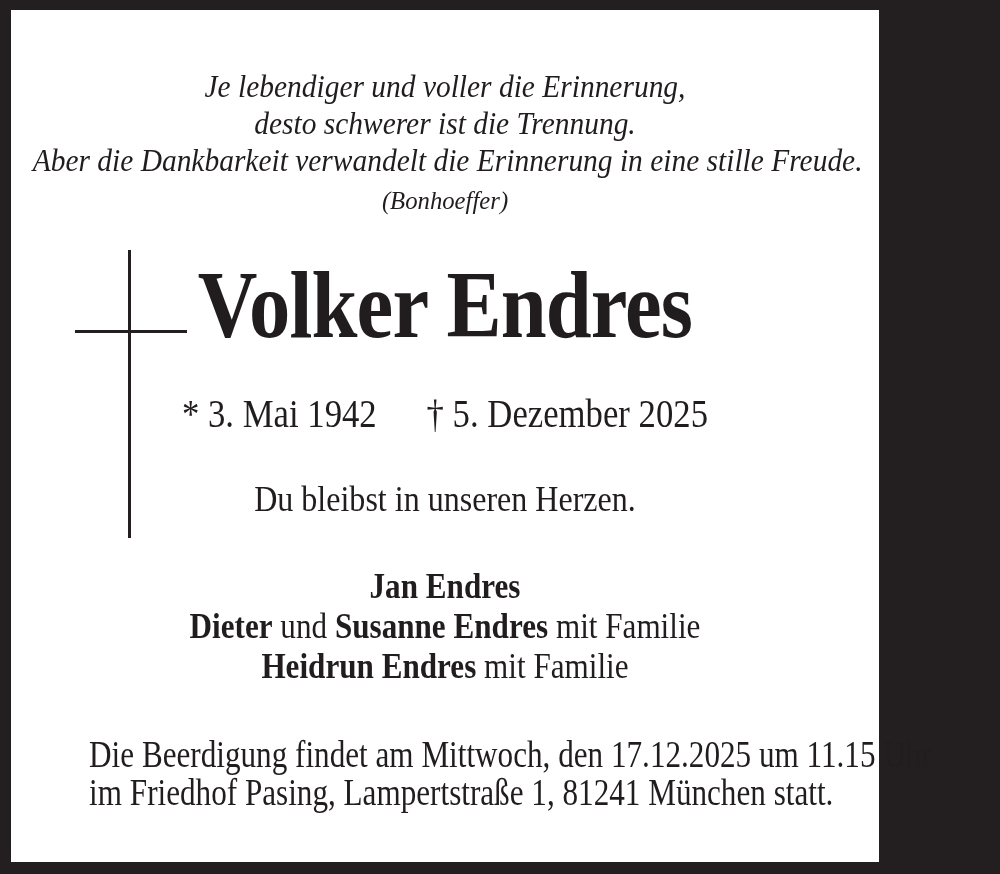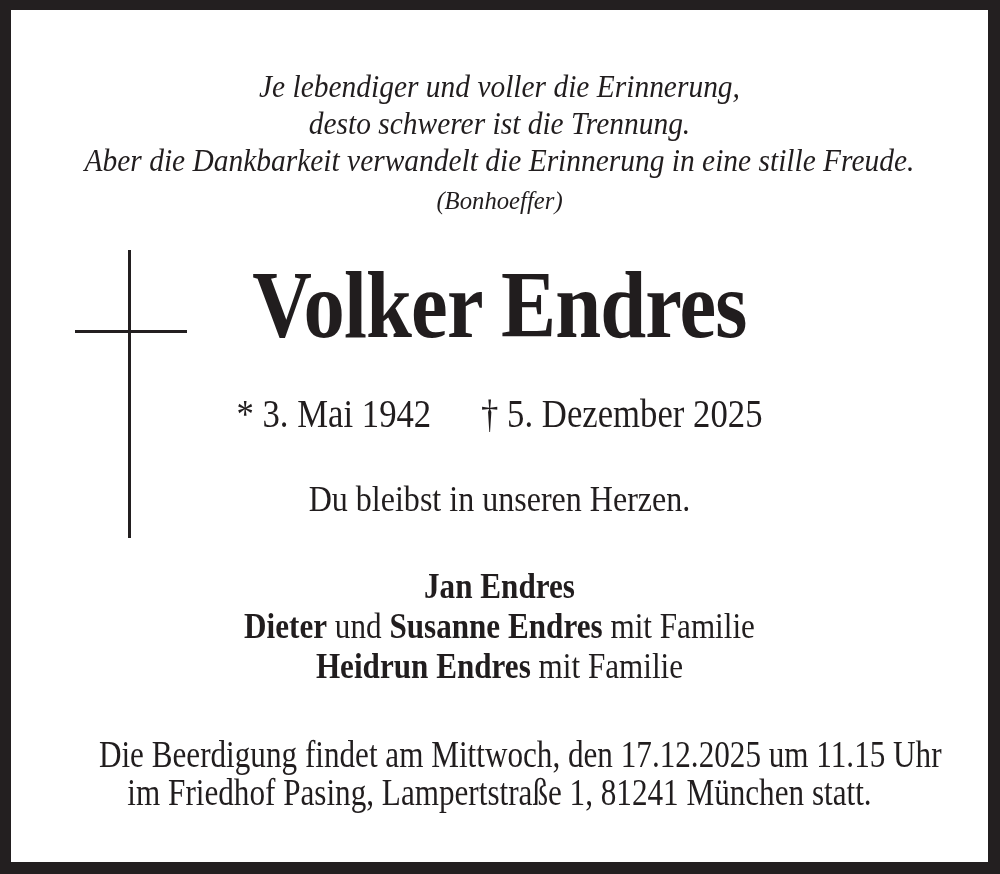--- a/index.html
+++ b/index.html
@@ -7,21 +7,21 @@
   body {
     position: relative;
     background: #231f20;
     font-family: "Liberation Serif", serif;
     color: #211d1e;
     overflow: hidden;
   }
   .card {
     position: absolute;
     top: 10px; left: 11px;
-    width: 977px; height: 852px;
+    width: 868px; height: 852px;
     background: #ffffff;
     padding-left: 29px;
   }
   .block {
     position: absolute;
     left: 0; right: 0;
     text-align: center;
     white-space: nowrap;
   }
   .line { white-space: nowrap; }

